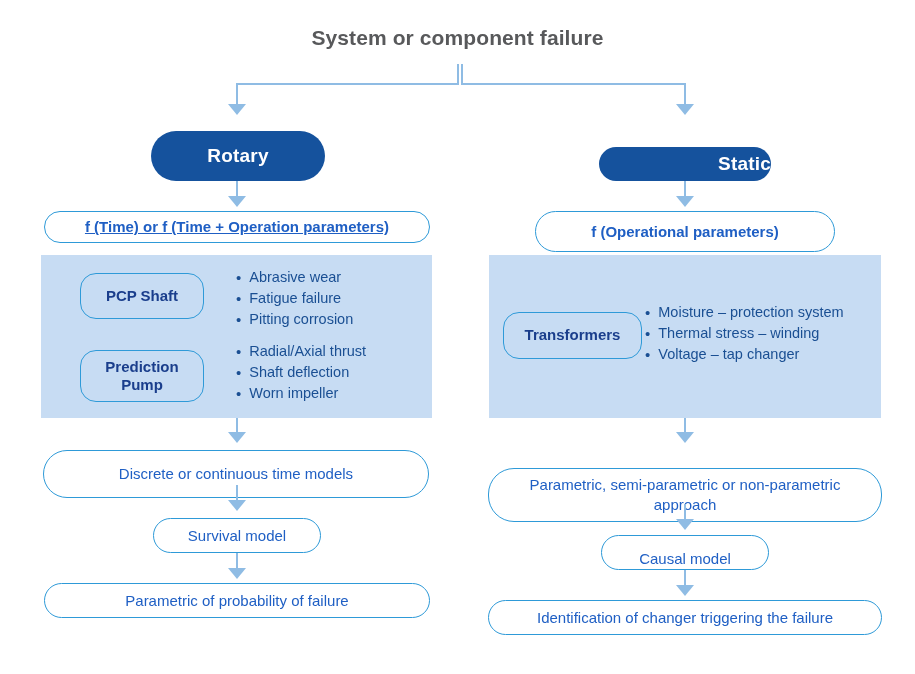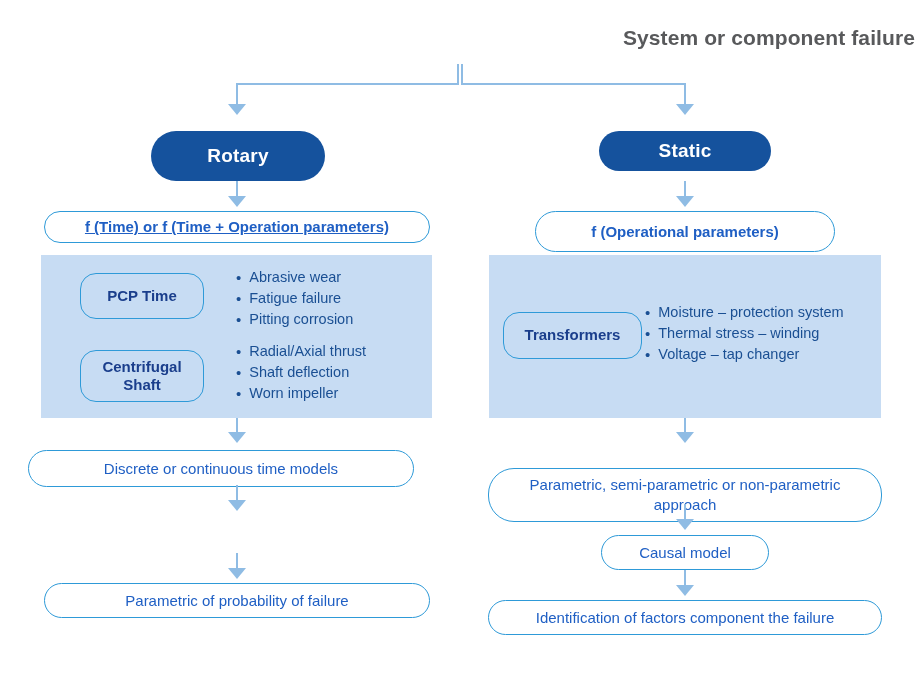--- a/index.html
+++ b/index.html
@@ -17,21 +17,21 @@
     background: #ffffff;
     overflow: hidden;
   }
 
   
   .title {
     position: absolute;
     left: 0;
     top: 26px;
     width: 915px;
-    text-align: right;
+    text-align: center;
     font-size: 21px;
     font-weight: bold;
     color: #58595b;
     letter-spacing: 0.1px;
   }
 
   
   .vline {
     position: absolute;
     background: #8fbce4;
@@ -158,74 +158,77 @@
   <div class="vline" style="left:236px; top:181px; width:1.5px; height:18px;"></div>
   <div class="arrowhead" style="left:228px; top:196px;"></div>
 
   <div class="obox bold" style="left:44px; top:211px; width:386px; height:32px;text-decoration:underline;">
     <span>f (Time) or f (Time + Operation parameters)</span>
   </div>
 
   <div class="panel" style="left:41px; top:255px; width:391px; height:163px;"></div>
 
   <div class="chip" style="left:80px; top:273px; width:124px; height:46px;">
-    <span>PCP Time</span>
+    <span>PCP Shaft</span>
   </div>
   <div class="bullets" style="left:236px; top:267px;">
     <div class="bl">
       <span class="dot">•</span>
       <span class="btxt">Abrasive wear</span>
     </div>
     <div class="bl">
       <span class="dot">•</span>
       <span class="btxt">Fatigue failure</span>
     </div>
     <div class="bl">
       <span class="dot">•</span>
       <span class="btxt">Pitting corrosion</span>
     </div>
   </div>
 
   <div class="chip" style="left:80px; top:350px; width:124px; height:52px;">
-    <span>Centrifugal Shaft</span>
+    <span>Prediction Pump</span>
   </div>
   <div class="bullets" style="left:236px; top:341px;">
     <div class="bl">
       <span class="dot">•</span>
       <span class="btxt">Radial/Axial thrust</span>
     </div>
     <div class="bl">
       <span class="dot">•</span>
       <span class="btxt">Shaft deflection</span>
     </div>
     <div class="bl">
       <span class="dot">•</span>
       <span class="btxt">Worn impeller</span>
     </div>
   </div>
 
   <div class="vline" style="left:236px; top:418px; width:1.5px; height:17px;"></div>
   <div class="arrowhead" style="left:228px; top:432px;"></div>
 
-  <div class="obox" style="left:28px; top:450px; width:386px; height:37px;">
+  <div class="obox" style="left:43px; top:450px; width:386px; height:48px;">
     <span>Discrete or continuous time models</span>
   </div>
 
   <div class="vline" style="left:236px; top:485px; width:1.5px; height:17px;"></div>
   <div class="arrowhead" style="left:228px; top:500px;"></div>
 
+  <div class="obox" style="left:153px; top:518px; width:168px; height:35px;">
+    <span>Survival model</span>
+  </div>
 
   <div class="vline" style="left:236px; top:553px; width:1.5px; height:17px;"></div>
   <div class="arrowhead" style="left:228px; top:568px;"></div>
 
   <div class="obox" style="left:44px; top:583px; width:386px; height:35px;">
     <span>Parametric of probability of failure</span>
   </div>
 
-  <div class="pill-dark" style="left:599px; top:131px; width:172px; height:40px;">
+  <div class="pill-dark" style="left:599px; top:147px; width:172px; height:34px;justify-content:flex-end;">
     <span>Static</span>
   </div>
 
   <div class="vline" style="left:684px; top:181px; width:1.5px; height:18px;"></div>
   <div class="arrowhead" style="left:676px; top:196px;"></div>
 
   <div class="obox bold" style="left:535px; top:211px; width:300px; height:41px;">
     <span>f (Operational parameters)</span>
   </div>
 
@@ -252,24 +255,24 @@
   <div class="vline" style="left:684px; top:418px; width:1.5px; height:17px;"></div>
   <div class="arrowhead" style="left:676px; top:432px;"></div>
 
   <div class="obox two-line" style="left:488px; top:450px; width:394px; height:54px;margin-top:18px;">
     <span>Parametric, semi-parametric or non-parametric approach</span>
   </div>
 
   <div class="vline" style="left:684px; top:504px; width:1.5px; height:17px;"></div>
   <div class="arrowhead" style="left:676px; top:519px;"></div>
 
-  <div class="obox" style="left:601px; top:535px; width:168px; height:35px;">
+  <div class="obox" style="left:601px; top:535px; width:168px; height:35px;align-items:flex-end;">
     <span>Causal model</span>
   </div>
 
   <div class="vline" style="left:684px; top:570px; width:1.5px; height:17px;"></div>
   <div class="arrowhead" style="left:676px; top:585px;"></div>
 
   <div class="obox" style="left:488px; top:600px; width:394px; height:35px;">
-    <span>Identification of factors component the failure</span>
+    <span>Identification of changer triggering the failure</span>
   </div>
 
 </div>
 
 </body></html>

